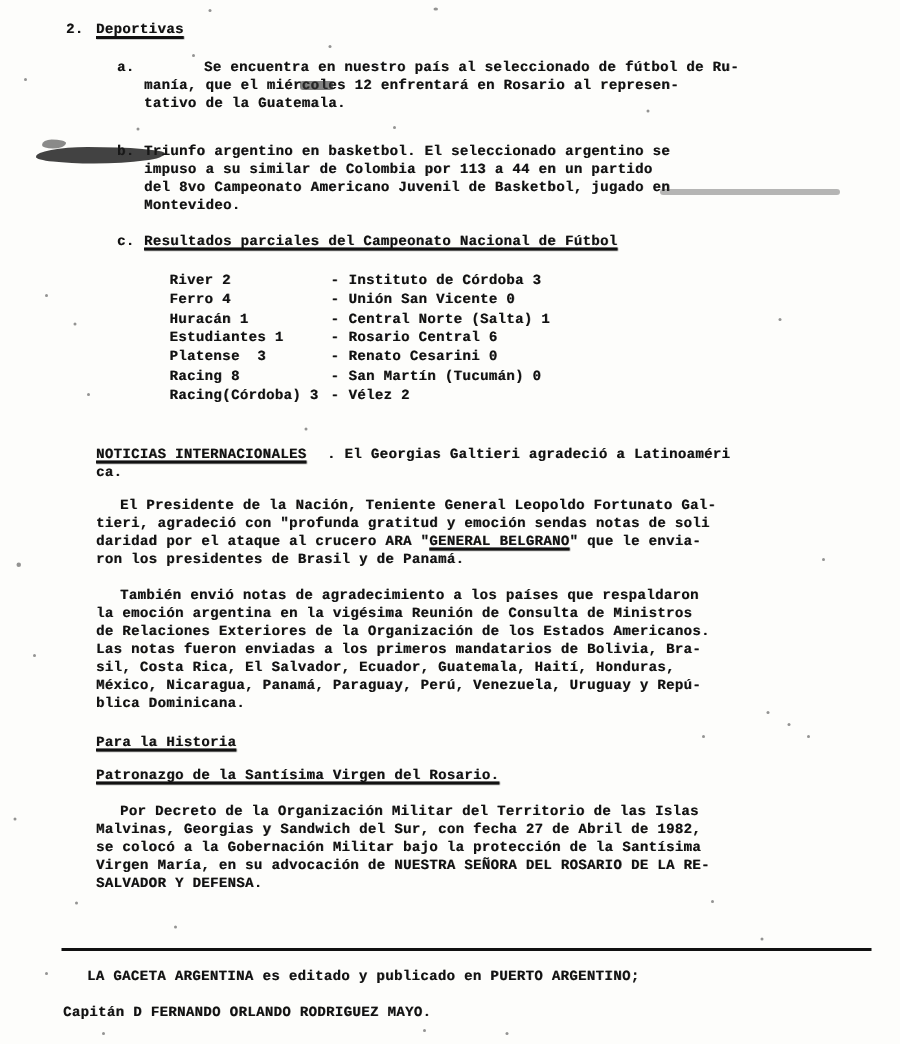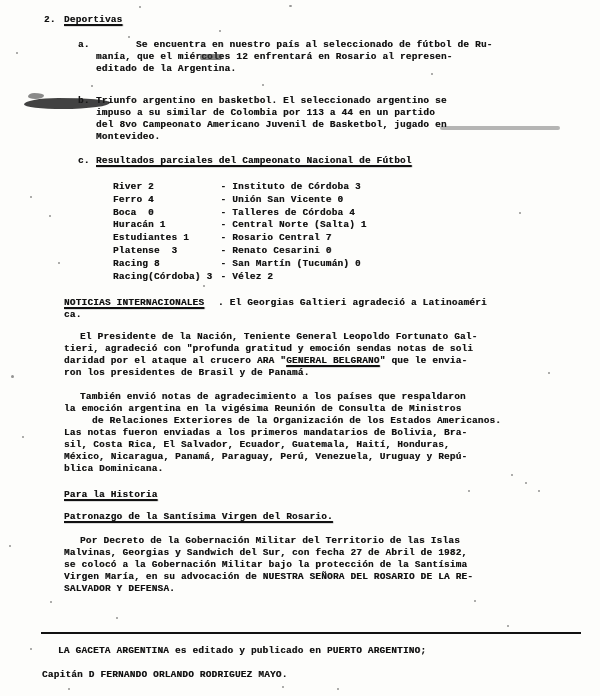--- a/index.html
+++ b/index.html
@@ -91,21 +91,21 @@
 <body>
 
 <div id="page">
 
   <span class="tw" style="left:44px; top:14px;">2.</span>
   <span class="tw u" style="left:64px; top:14px;">Deportivas</span>
 
   <span class="tw" style="left:78px; top:39px;">a.</span>
   <span class="tw" style="left:96px; top:39px;margin-left:40px;">Se encuentra en nuestro país al seleccionado de fútbol de Ru-</span>
   <span class="tw" style="left:96px; top:51px;">manía, que el miércoles 12 enfrentará en Rosario al represen-</span>
-  <span class="tw" style="left:96px; top:63px;">editado de la Argentina.</span>
+  <span class="tw" style="left:96px; top:63px;">tativo de la Guatemala.</span>
 
   <span class="tw" style="left:78px; top:95px;">b.</span>
   <span class="tw" style="left:96px; top:95px;">Triunfo argentino en basketbol. El seleccionado argentino se</span>
   <span class="tw" style="left:96px; top:107px;">impuso a su similar de Colombia por 113 a 44 en un partido</span>
   <span class="tw" style="left:96px; top:119px;">del 8vo Campeonato Americano Juvenil de Basketbol, jugado en</span>
   <span class="tw" style="left:96px; top:131px;">Montevideo.</span>
 
   <span class="tw" style="left:78px; top:155px;">c.</span>
   <span class="tw u" style="left:96px; top:155px;">Resultados parciales del Campeonato Nacional de Fútbol</span>
 
@@ -115,33 +115,28 @@
         <td class="home">River 2</td>
         <td class="dash">-</td>
         <td class="away">Instituto de Córdoba 3</td>
       </tr>
       <tr>
         <td class="home">Ferro 4</td>
         <td class="dash">-</td>
         <td class="away">Unión San Vicente 0</td>
       </tr>
       <tr>
-        <td class="home">Boca  0</td>
-        <td class="dash">-</td>
-        <td class="away">Talleres de Córdoba 4</td>
-      </tr>
-      <tr>
         <td class="home">Huracán 1</td>
         <td class="dash">-</td>
         <td class="away">Central Norte (Salta) 1</td>
       </tr>
       <tr>
         <td class="home">Estudiantes 1</td>
         <td class="dash">-</td>
-        <td class="away">Rosario Central 7</td>
+        <td class="away">Rosario Central 6</td>
       </tr>
       <tr>
         <td class="home">Platense  3</td>
         <td class="dash">-</td>
         <td class="away">Renato Cesarini 0</td>
       </tr>
       <tr>
         <td class="home">Racing 8</td>
         <td class="dash">-</td>
         <td class="away">San Martín (Tucumán) 0</td>
@@ -158,30 +153,30 @@
   <span class="tw" style="left:218px; top:297px;">. El Georgias Galtieri agradeció a Latinoaméri</span>
   <span class="tw" style="left:64px; top:309px;">ca.</span>
 
   <span class="tw" style="left:80px; top:331px;">El Presidente de la Nación, Teniente General Leopoldo Fortunato Gal-</span>
   <span class="tw" style="left:64px; top:343px;">tieri, agradeció con "profunda gratitud y emoción sendas notas de soli</span>
   <span class="tw" style="left:64px; top:355px;"><span>daridad por el ataque al crucero ARA "<span class="u">GENERAL BELGRANO</span>" que le envia-</span></span>
   <span class="tw" style="left:64px; top:367px;">ron los presidentes de Brasil y de Panamá.</span>
 
   <span class="tw" style="left:80px; top:391px;">También envió notas de agradecimiento a los países que respaldaron</span>
   <span class="tw" style="left:64px; top:403px;">la emoción argentina en la vigésima Reunión de Consulta de Ministros</span>
-  <span class="tw" style="left:64px; top:415px;margin-left:28px;">de Relaciones Exteriores de la Organización de los Estados Americanos.</span>
+  <span class="tw" style="left:64px; top:415px;">de Relaciones Exteriores de la Organización de los Estados Americanos.</span>
   <span class="tw" style="left:64px; top:427px;">Las notas fueron enviadas a los primeros mandatarios de Bolivia, Bra-</span>
   <span class="tw" style="left:64px; top:439px;">sil, Costa Rica, El Salvador, Ecuador, Guatemala, Haití, Honduras,</span>
   <span class="tw" style="left:64px; top:451px;">México, Nicaragua, Panamá, Paraguay, Perú, Venezuela, Uruguay y Repú-</span>
   <span class="tw" style="left:64px; top:463px;">blica Dominicana.</span>
 
   <span class="tw u" style="left:64px; top:489px;">Para la Historia</span>
   <span class="tw u" style="left:64px; top:511px;">Patronazgo de la Santísima Virgen del Rosario.</span>
 
-  <span class="tw" style="left:80px; top:535px;">Por Decreto de la Gobernación Militar del Territorio de las Islas</span>
+  <span class="tw" style="left:80px; top:535px;">Por Decreto de la Organización Militar del Territorio de las Islas</span>
   <span class="tw" style="left:64px; top:547px;">Malvinas, Georgias y Sandwich del Sur, con fecha 27 de Abril de 1982,</span>
   <span class="tw" style="left:64px; top:559px;">se colocó a la Gobernación Militar bajo la protección de la Santísima</span>
   <span class="tw" style="left:64px; top:571px;">Virgen María, en su advocación de NUESTRA SEÑORA DEL ROSARIO DE LA RE-</span>
   <span class="tw" style="left:64px; top:583px;">SALVADOR Y DEFENSA.</span>
 
   <div id="footer-rule"></div>
 
   <span class="tw" style="left:58px; top:645px;">LA GACETA ARGENTINA es editado y publicado en PUERTO ARGENTINO;</span>
   <span class="tw" style="left:42px; top:669px;">Capitán D FERNANDO ORLANDO RODRIGUEZ MAYO.</span>
 

